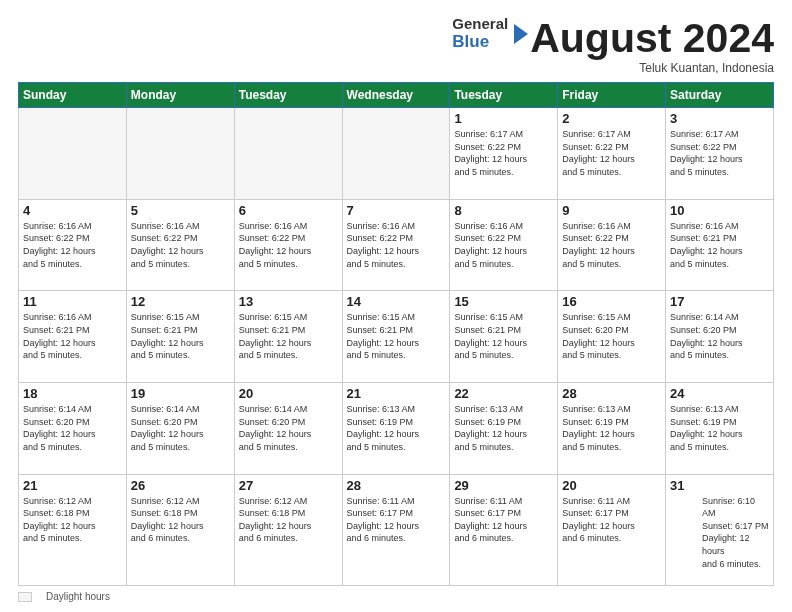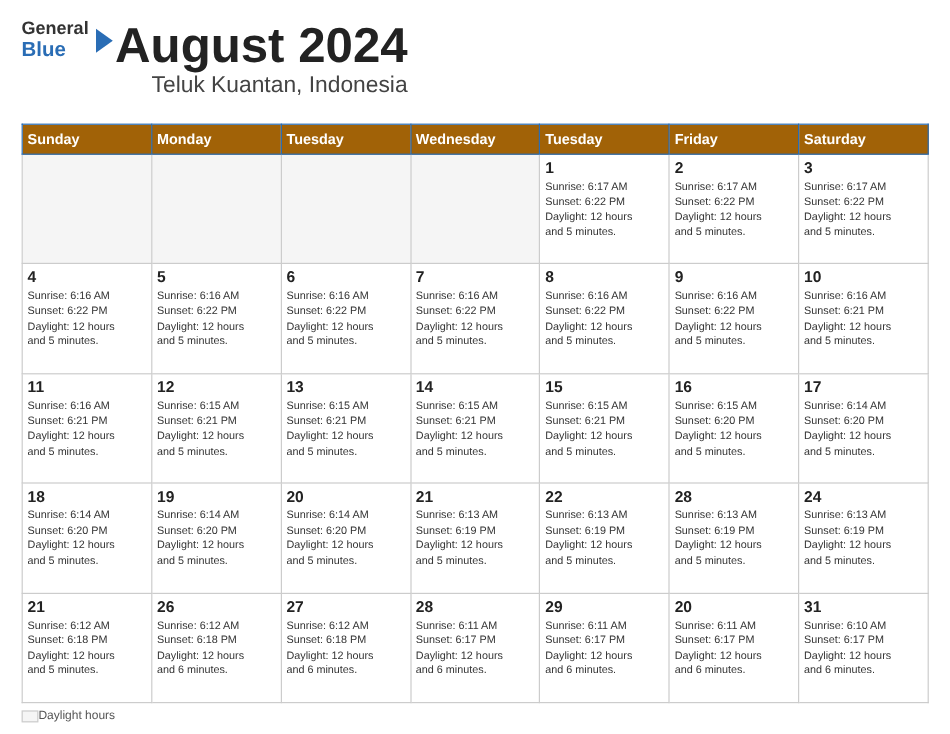--- a/index.html
+++ b/index.html
@@ -12,51 +12,51 @@
     }
     .page {
       width: 792px;
       height: 612px;
       padding: 16px 18px 10px 18px;
       display: flex;
       flex-direction: column;
     }
     .header {
       display: flex;
-      justify-content: flex-start;
+      justify-content: flex-end;
       align-items: flex-start;
-      margin-bottom: 20px;
+      margin-bottom: 7px;
     }
     .logo {
       display: flex;
       align-items: center;
       gap: 0px;
     }
     .title-block {
       text-align: right;
     }
     .month-year {
       font-size: 41px;
       font-weight: bold;
       color: #222;
       line-height: 1.1;
     }
     .location {
-      font-size: 19px;
+      font-size: 12px;
       color: #444;
     }
     .calendar {
       flex: 1;
       border: 1px solid #ccc;
       border-collapse: collapse;
       width: 100%;
       table-layout: fixed;
     }
     .calendar th {
-      background: #a16207;
+      background: #15803d;
       color: #fff;
       font-size: 12px;
       font-weight: bold;
       padding: 5px 4px;
       text-align: left;
       border: 1px solid #2a6db5;
     }
     .calendar td {
       border: 1px solid #ccc;
       vertical-align: top;
@@ -80,21 +80,21 @@
       font-size: 9px;
       color: #333;
       line-height: 1.4;
     }
     .footer-note {
       font-size: 10px;
       color: #555;
       margin-top: 5px;
       display: flex;
       align-items: center;
-      gap: 0;
+      gap: 14px;
     }
     .daylight-box {
       display: inline-block;
       width: 14px;
       height: 10px;
       background: #f5f5f5;
       border: 1px solid #ccc;
     }
   </style>
 </head>
@@ -350,21 +350,21 @@
           </td>
           <td>
             <span class="day-num">20</span>
             <div class="day-info" style="white-space: pre-line;">Sunrise: 6:11 AM
 Sunset: 6:17 PM
 Daylight: 12 hours
 and 6 minutes.</div>
           </td>
           <td>
             <span class="day-num">31</span>
-            <div class="day-info" style="white-space: pre-line;">Sunrise: 6:10 AM
+            <div class="day-info" style="white-space: pre-line; margin-left: 32px;">Sunrise: 6:10 AM
 Sunset: 6:17 PM
 Daylight: 12 hours
 and 6 minutes.</div>
           </td>
         </tr>
       </tbody>
   </table>
 
   <div class="footer-note">
     <span class="daylight-box"></span>

